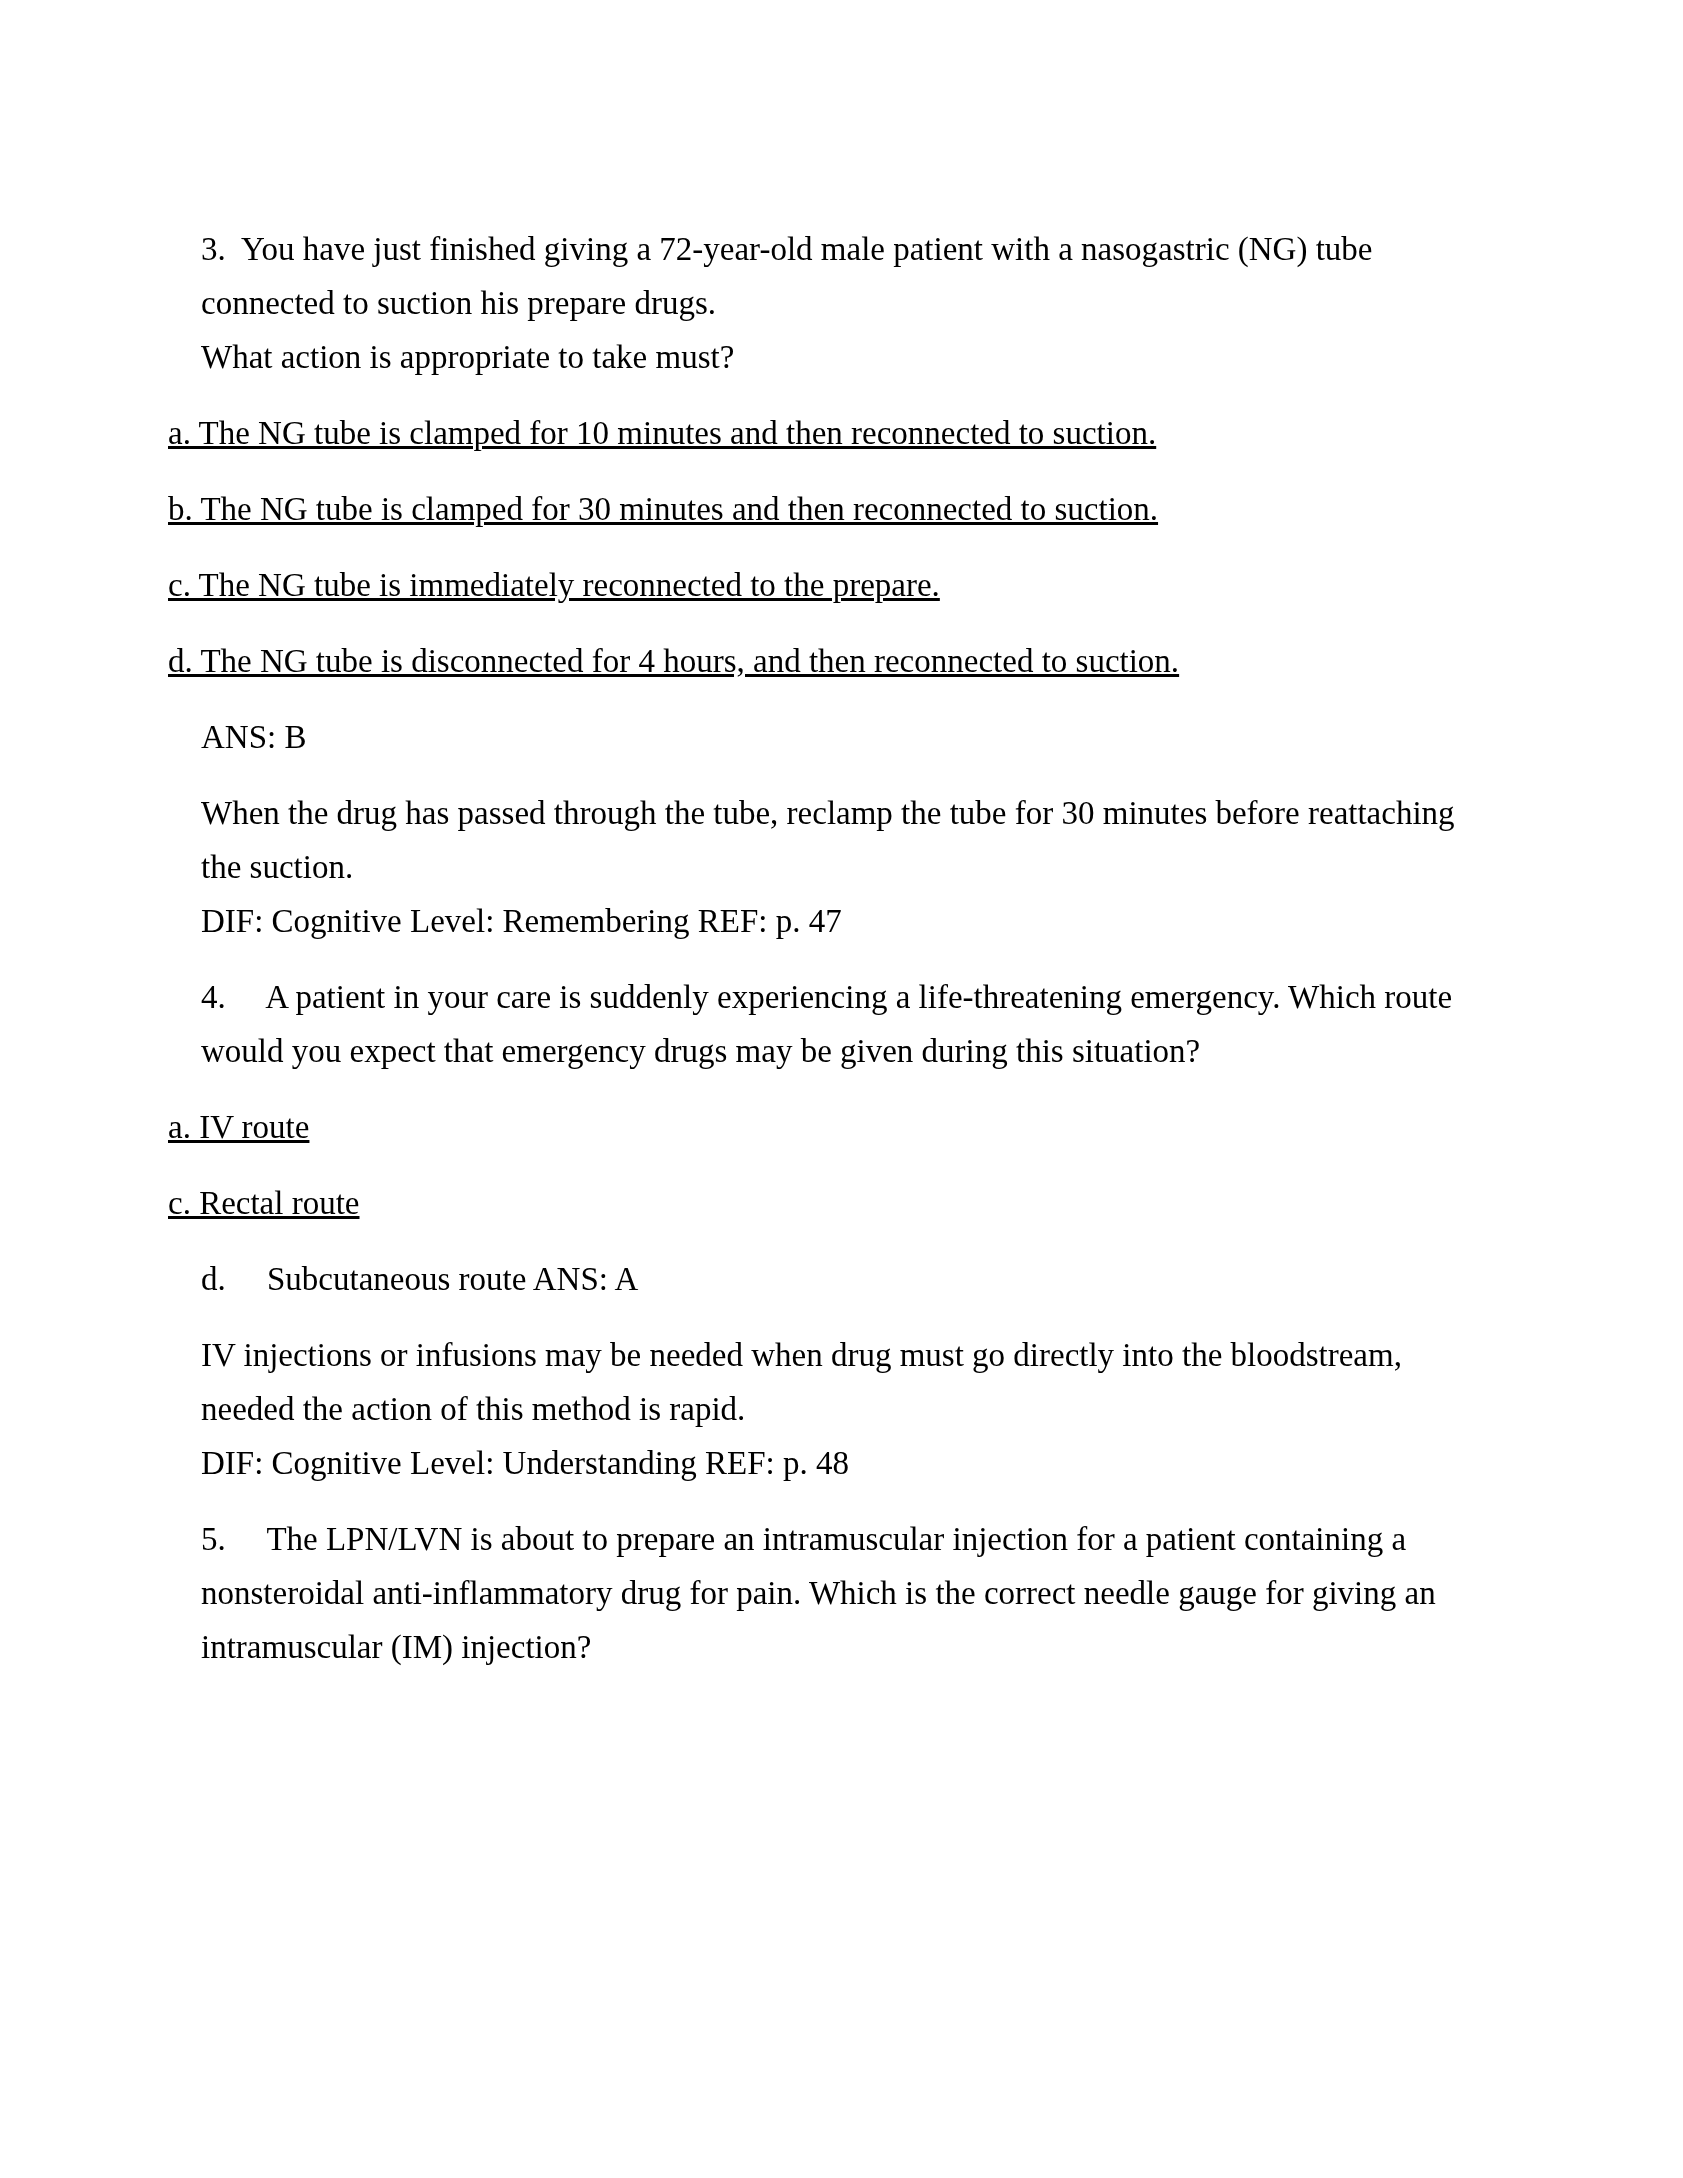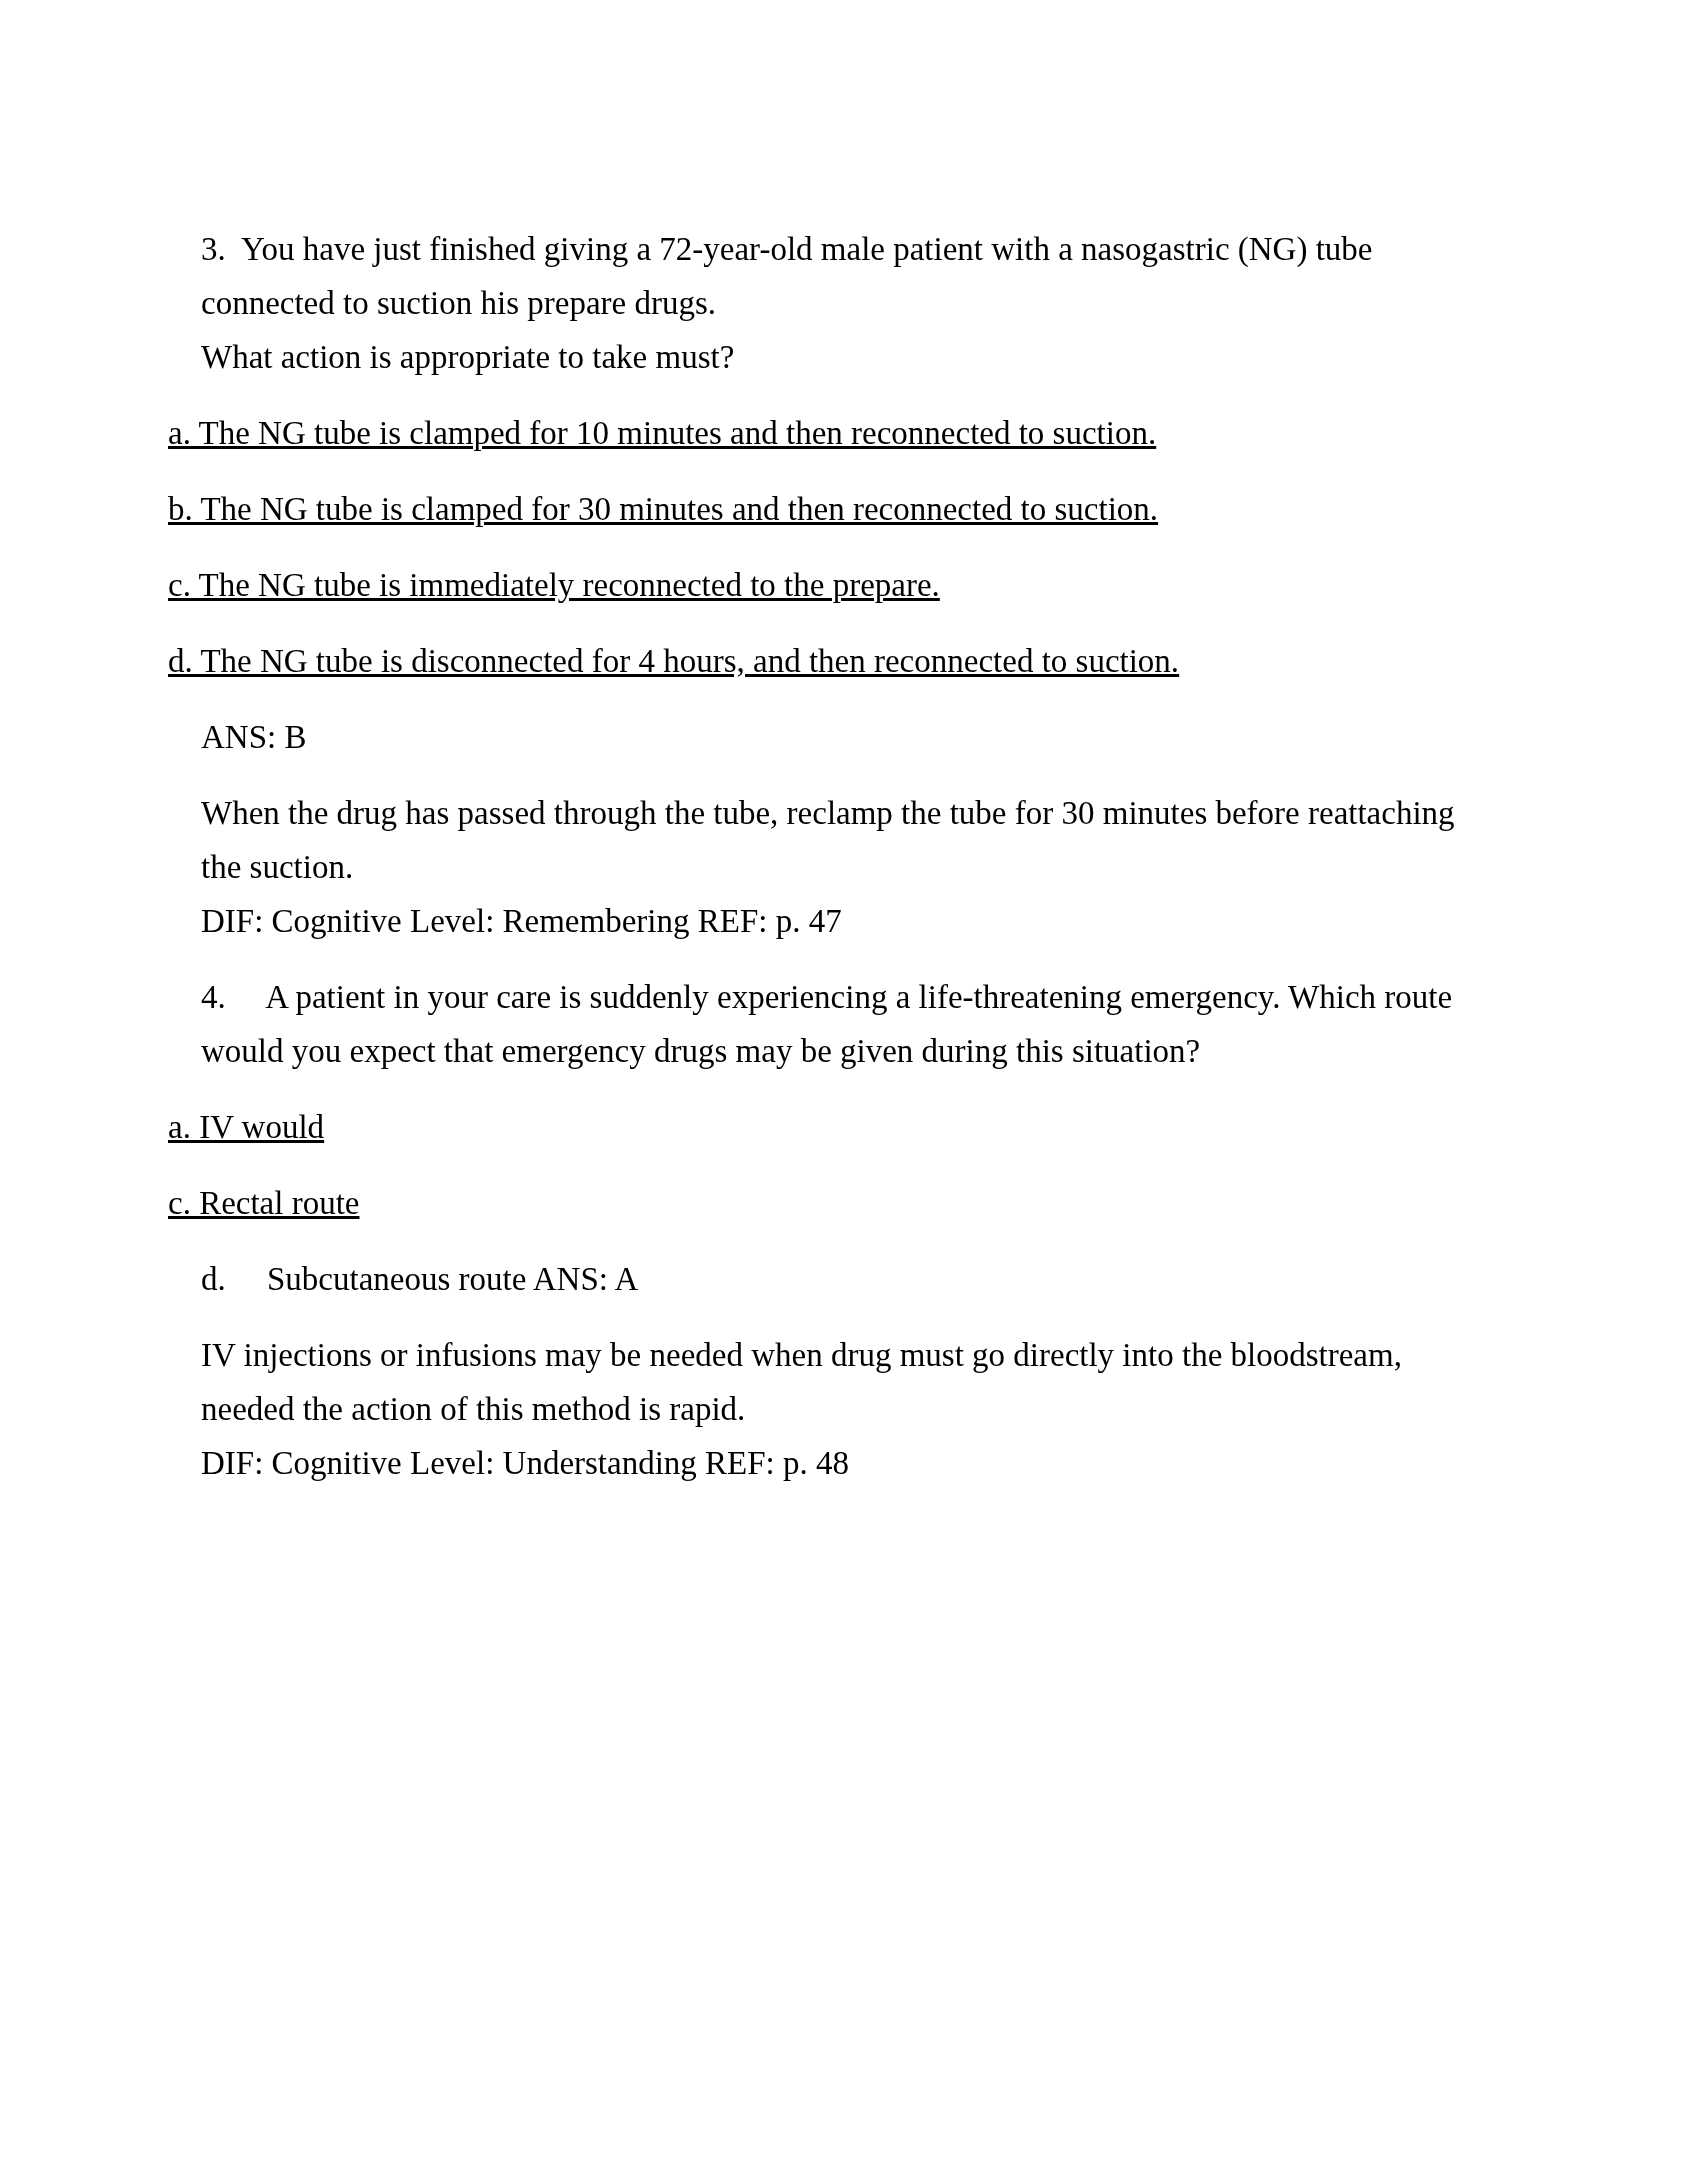--- a/index.html
+++ b/index.html
@@ -62,27 +62,32 @@
     <div class="block">
       <div class="line">When the drug has passed through the tube, reclamp the tube for 30 minutes before reattaching</div>
       <div class="line">the suction.</div>
       <div class="line">DIF: Cognitive Level: Remembering REF: p. 47</div>
     </div>
     <div class="block">
       <div class="line">4.     A patient in your care is suddenly experiencing a life-threatening emergency. Which route</div>
       <div class="line">would you expect that emergency drugs may be given during this situation?</div>
     </div>
     <div class="block">
-      <div class="line option">a. IV would</div>
+      <div class="line option">a. IV route</div>
     </div>
     <div class="block">
       <div class="line option">c. Rectal route</div>
     </div>
     <div class="block">
       <div class="line">d.     Subcutaneous route ANS: A</div>
     </div>
     <div class="block">
       <div class="line">IV injections or infusions may be needed when drug must go directly into the bloodstream,</div>
       <div class="line">needed the action of this method is rapid.</div>
       <div class="line">DIF: Cognitive Level: Understanding REF: p. 48</div>
     </div>
+    <div class="block">
+      <div class="line">5.     The LPN/LVN is about to prepare an intramuscular injection for a patient containing a</div>
+      <div class="line">nonsteroidal anti-inflammatory drug for pain. Which is the correct needle gauge for giving an</div>
+      <div class="line">intramuscular (IM) injection?</div>
+    </div>
   </div>
 
 
 </body></html>

